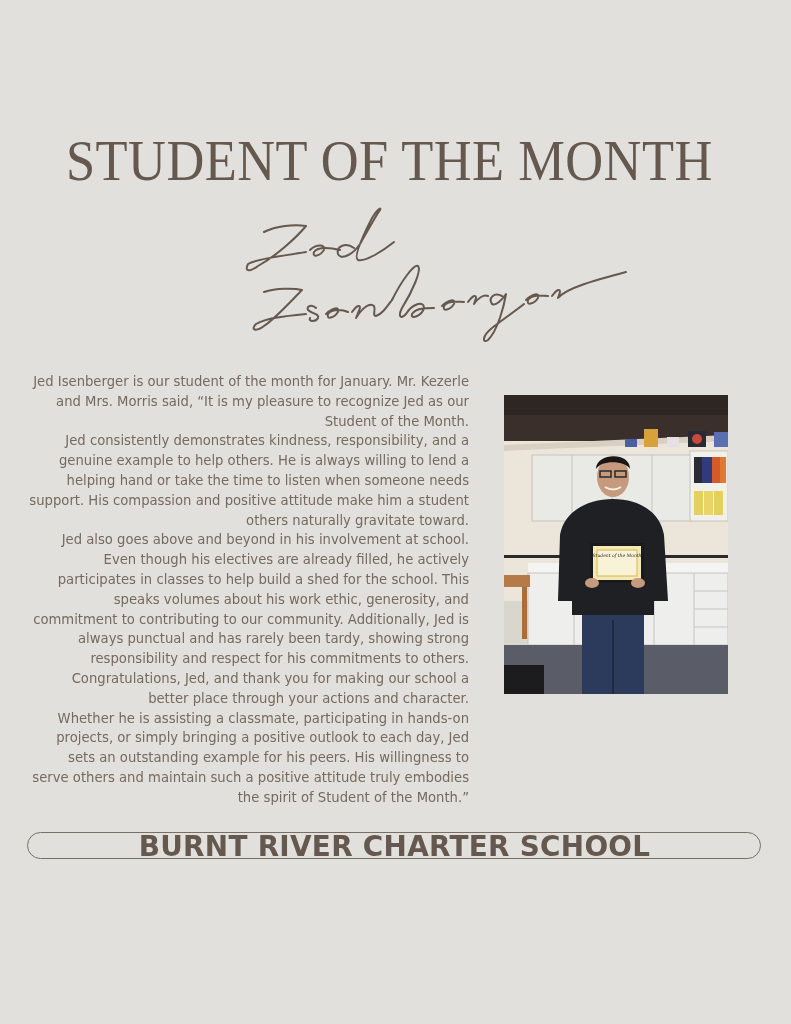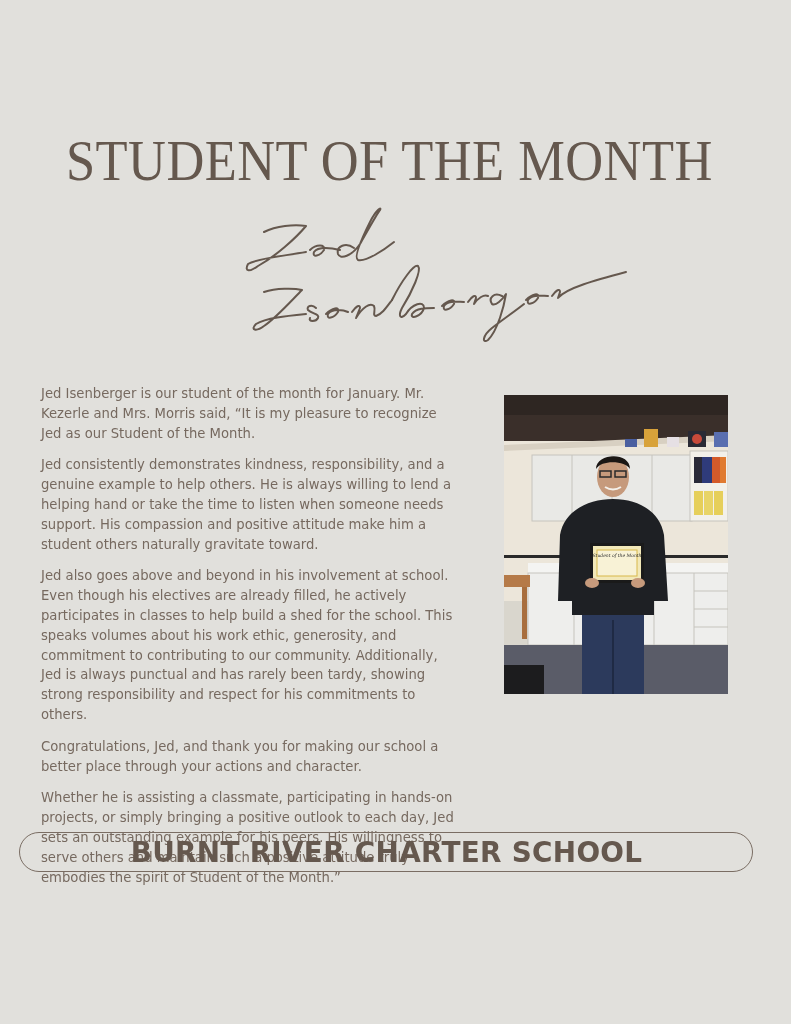--- a/index.html
+++ b/index.html
@@ -21,28 +21,28 @@
   .signature {
     position: absolute; left: 236px; top: 200px; width: 400px; height: 140px;
   }
   .signature svg { width: 100%; height: 100%; overflow: visible; }
   .body-text {
     position: absolute; left: 29px; top: 372px; width: 440px;
     font-family: "DejaVu Sans", sans-serif;
     font-size: 13.2px; line-height: 19.8px;
     color: #76695f;
   }
-  .body-text p { margin: 12px; }
+  .body-text p { margin: 0; text-align: right; }
   .photo {
     position: absolute; left: 504px; top: 395px; width: 224px; height: 299px;
     overflow: hidden; background: #d9d6cd;
   }
   .photo svg { display: block; width: 100%; height: 100%; }
   .footer-pill {
-    position: absolute; left: 19px; top: 832px; width: 734px; height: 40px;
+    position: absolute; left: 27px; top: 832px; width: 734px; height: 27px;
     border: 1.6px solid #7a6d63; border-radius: 24px;
     box-sizing: border-box;
     display: flex; align-items: center; justify-content: center;
   }
   .footer-pill span {
     font-family: "DejaVu Sans", sans-serif; font-weight: bold;
     font-size: 29px; color: #65584e; letter-spacing: 0.3px;
     transform: scaleX(0.96);
   }
 </style>

